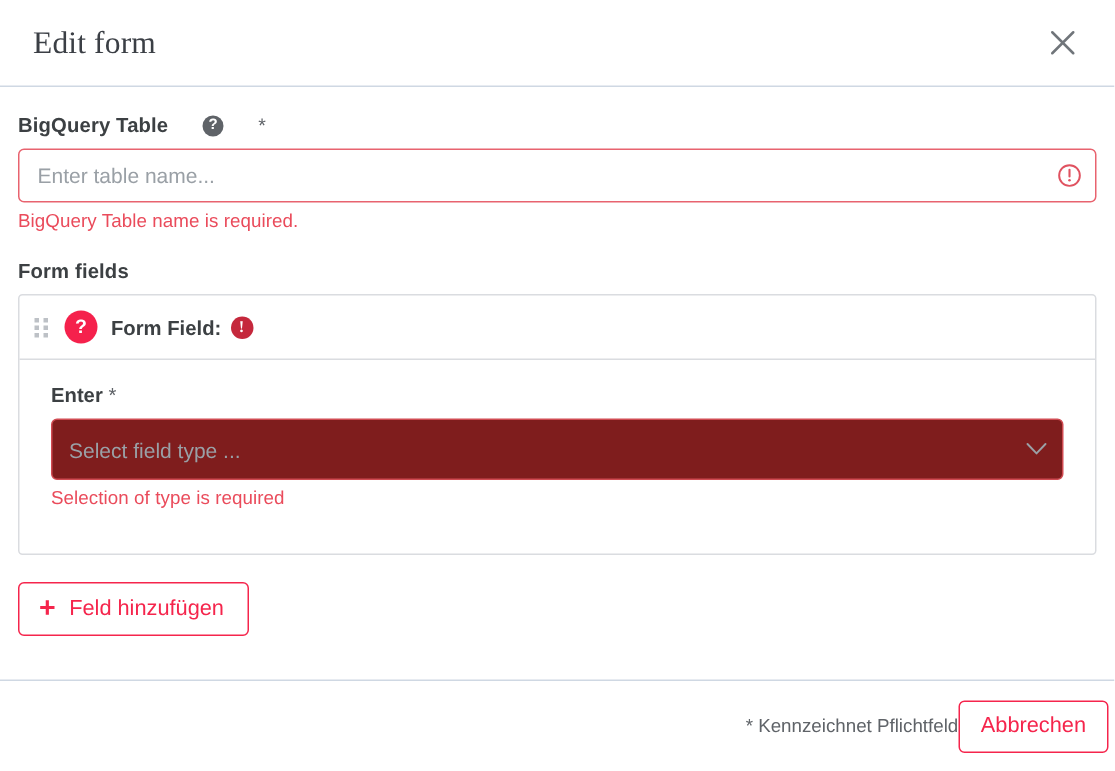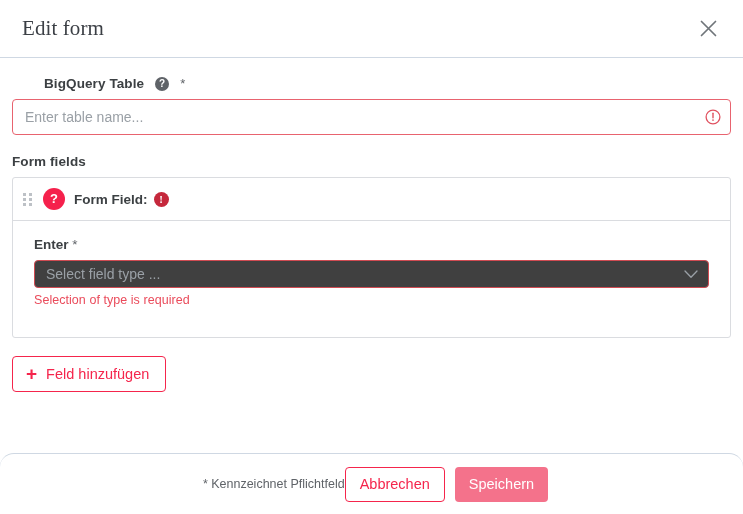--- a/index.html
+++ b/index.html
@@ -61,24 +61,23 @@
     box-sizing: border-box;
     overflow: hidden;
   }
 
   .field-label {
     font-size: 13.5px;
     font-weight: bold;
     color: #3c4043;
     display: flex;
     align-items: center;
-    gap: 11px;
+    gap: 23px;
     margin-bottom: 8px;
     letter-spacing: 0.1px;
-    margin-left: 32px;
   }
   .field-label .req-star {
     font-weight: normal;
     color: #5f6368;
     font-size: 13px;
   }
 
   .help-icon {
     width: 14px;
     height: 14px;
@@ -221,25 +220,25 @@
     color: #5f6368;
   }
 
   .select-wrap {
     position: relative;
     width: 678px;
     max-width: 100%;
   }
   .select-box {
     width: 100%;
-    height: 28px;
+    height: 41px;
     box-sizing: border-box;
     border: 1px solid #d04b52;
     border-radius: 4px;
-    background: #404040;
+    background: #7f1d1d;
     display: flex;
     align-items: center;
     padding: 0 32px 0 11px;
     font-size: 14px;
     color: #9aa0a6;
     cursor: pointer;
   }
   .chevron {
     position: absolute;
     right: 11px;
@@ -270,24 +269,23 @@
     margin-top: -1px;
   }
 
   
   .dialog-footer {
     height: 61px;
     min-height: 61px;
     border-top: 1px solid #cfd8e3;
     display: flex;
     align-items: center;
-    justify-content: center;
+    justify-content: flex-end;
     padding: 0 4px 0 12px;
     box-sizing: border-box;
-    border-radius: 14px;
   }
   .footer-note {
     font-size: 12.5px;
     color: #5f6368;
   }
   .footer-actions {
     display: flex;
     gap: 10px;
     align-items: center;
   }
@@ -342,20 +340,21 @@
     <div class="input-wrap">
       <input class="text-input" type="text" value="" placeholder="Enter table name..." style="">
       <span class="input-error-icon">
         <svg width="16" height="16" viewBox="0 0 16 16">
           <circle cx="8" cy="8" r="6.9" fill="none" stroke="#e05260" stroke-width="1.3"></circle>
           <path d="M8 4.2 L8 8.7" stroke="#e05260" stroke-width="1.4" stroke-linecap="round"></path>
           <circle cx="8" cy="11.1" r="0.85" fill="#e05260"></circle>
         </svg>
       </span>
     </div>
+    <div class="error-text">BigQuery Table name is required.</div>
 
     
     <div class="section-label">Form fields</div>
 
     <div class="field-card">
       <div class="field-card-header">
         <span class="drag-handle">
           <i></i>
           <i></i>
           <i></i>
@@ -392,17 +391,16 @@
       <span class="plus-glyph">+</span>
       <span>Feld hinzufügen</span>
     </button>
 
   </div>
 
   <div class="dialog-footer">
     <div class="footer-note">* Kennzeichnet Pflichtfeld</div>
     <div class="footer-actions">
       <button class="btn-cancel">Abbrechen</button>
-      <button class="btn-save">Speichern</button>
     </div>
   </div>
 
 </div>
 
 </body></html>

